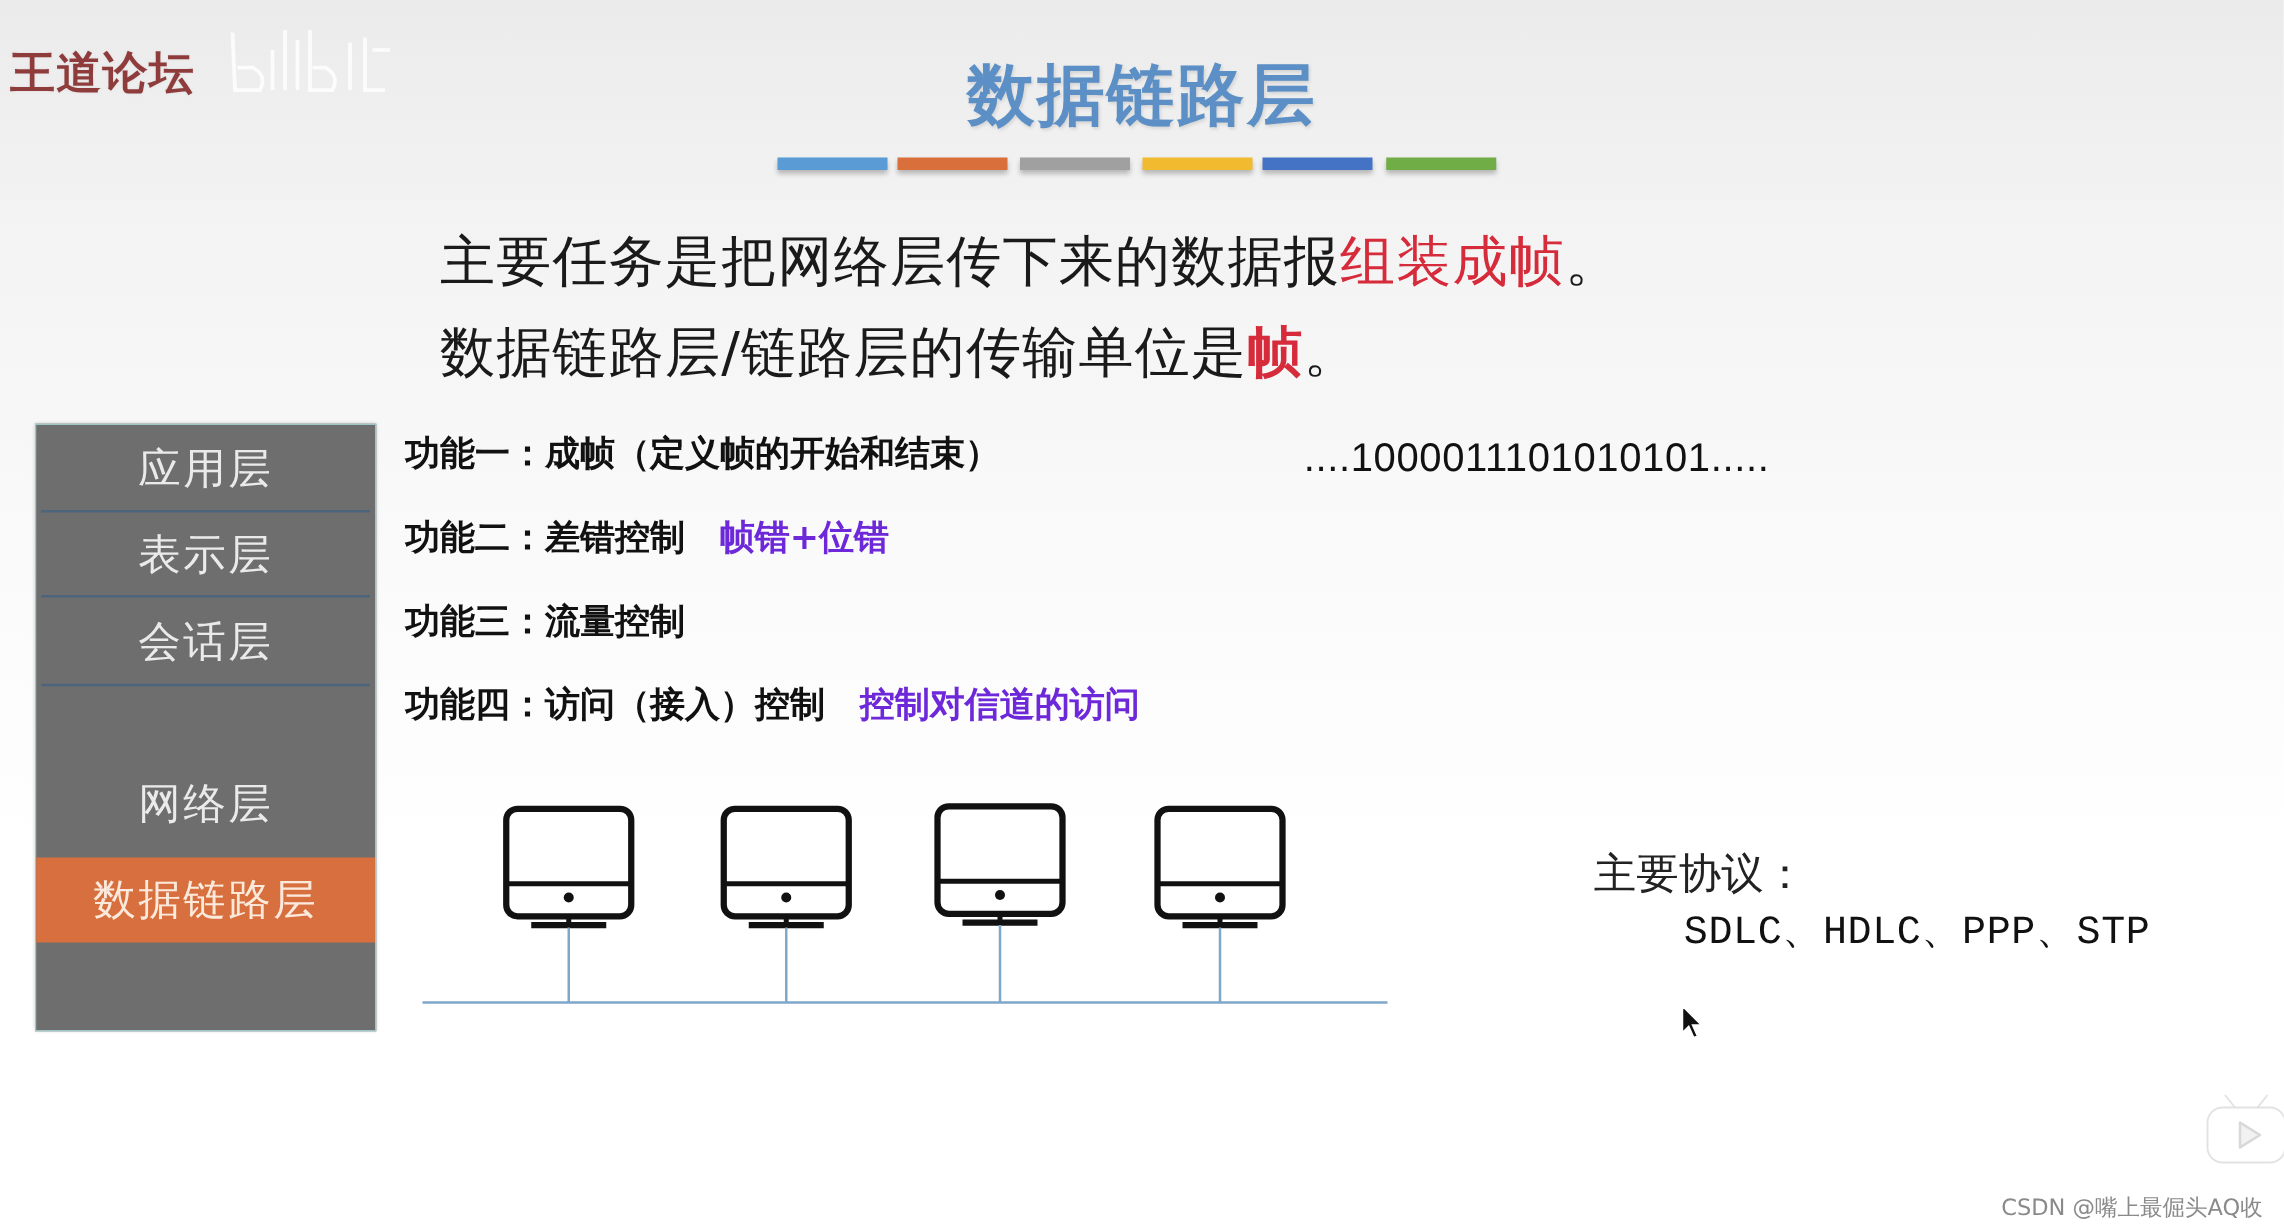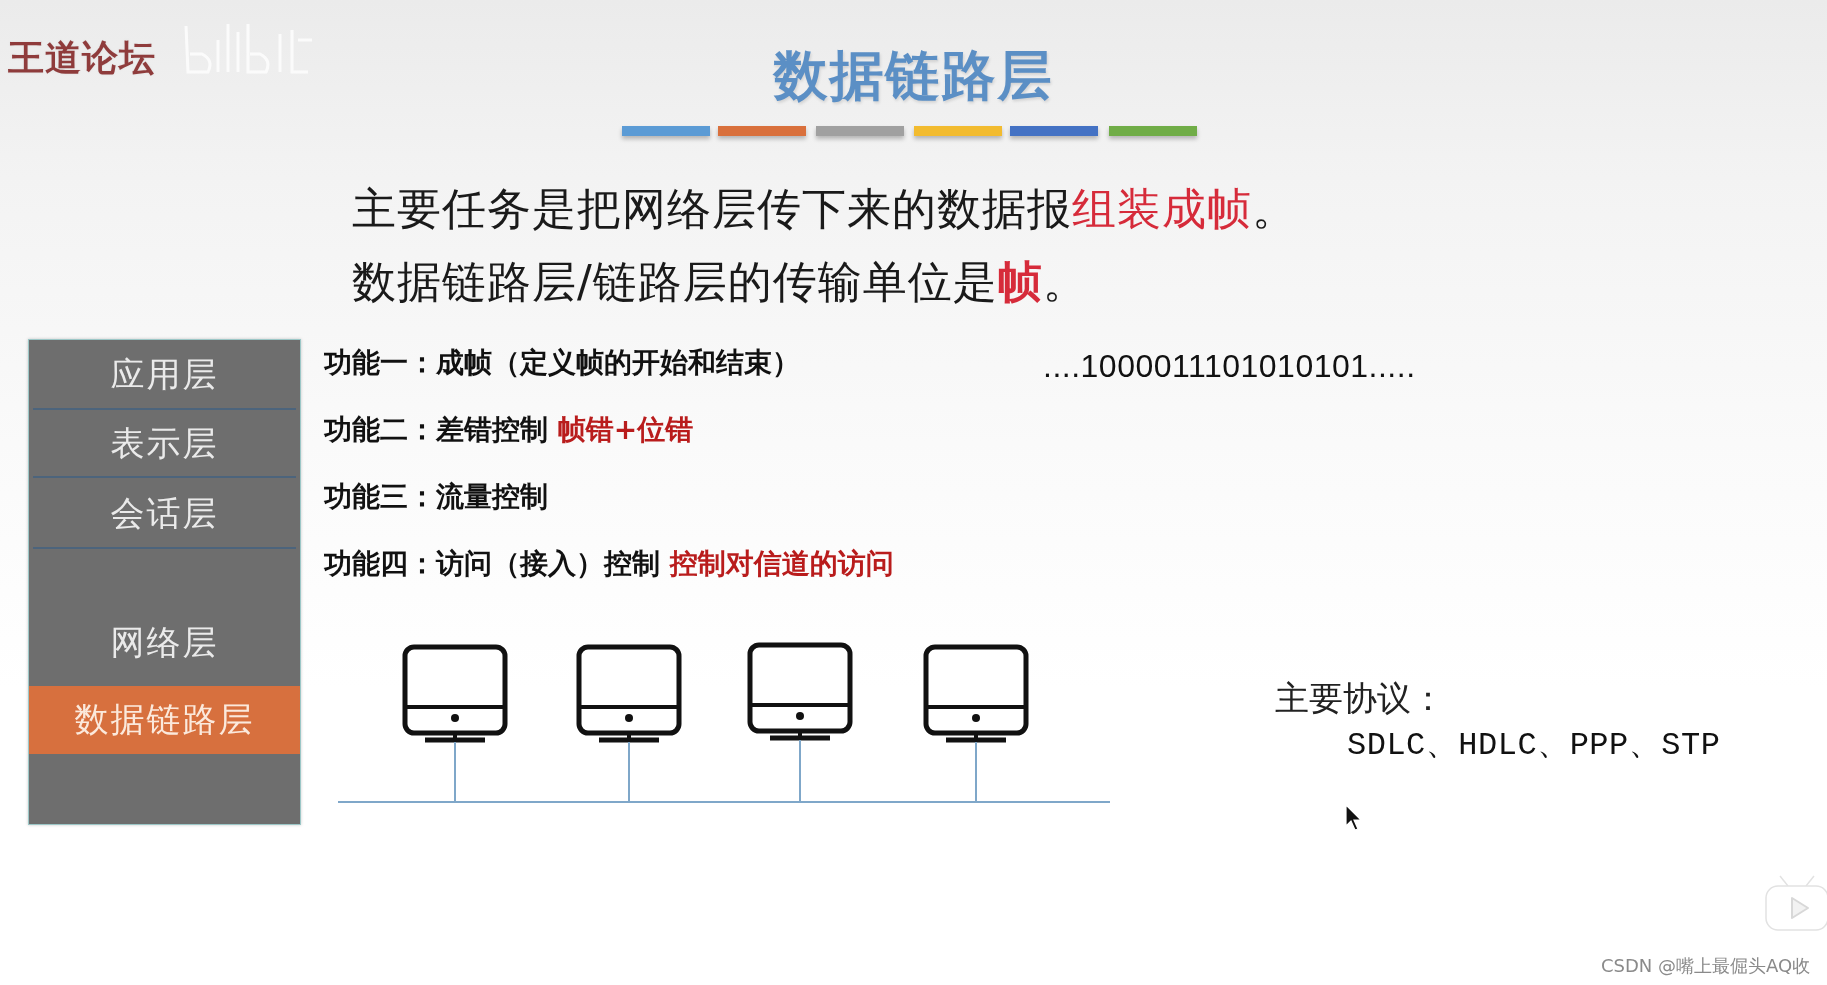--- a/index.html
+++ b/index.html
@@ -55,21 +55,21 @@
     .layer.sep::after {
       content: ""; position: absolute; left: 4px; right: 4px; bottom: 0;
       height: 2px; background: #4c647c;
     }
     .layer.active { background: #d7703e; color: #fbe9dc; }
 
     .func {
       position: absolute; left: 324px; font-size: 28px; color: #111;
       font-weight: bold; white-space: nowrap;
     }
-    .func .red { color: #b91c1c; }
+    .func .red { color: #6d28d9; margin-left: 18px; }
     .bits {
       position: absolute; left: 1043px; top: 348px; font-size: 32px;
       color: #111; font-family: "Liberation Sans", sans-serif; letter-spacing: 0.5px;
     }
 
     .diagram { position: absolute; left: 0; top: 0; }
     .protocols-label {
       position: absolute; left: 1275px; top: 676px; font-size: 34px; color: #222;
     }
     .protocols-list {

